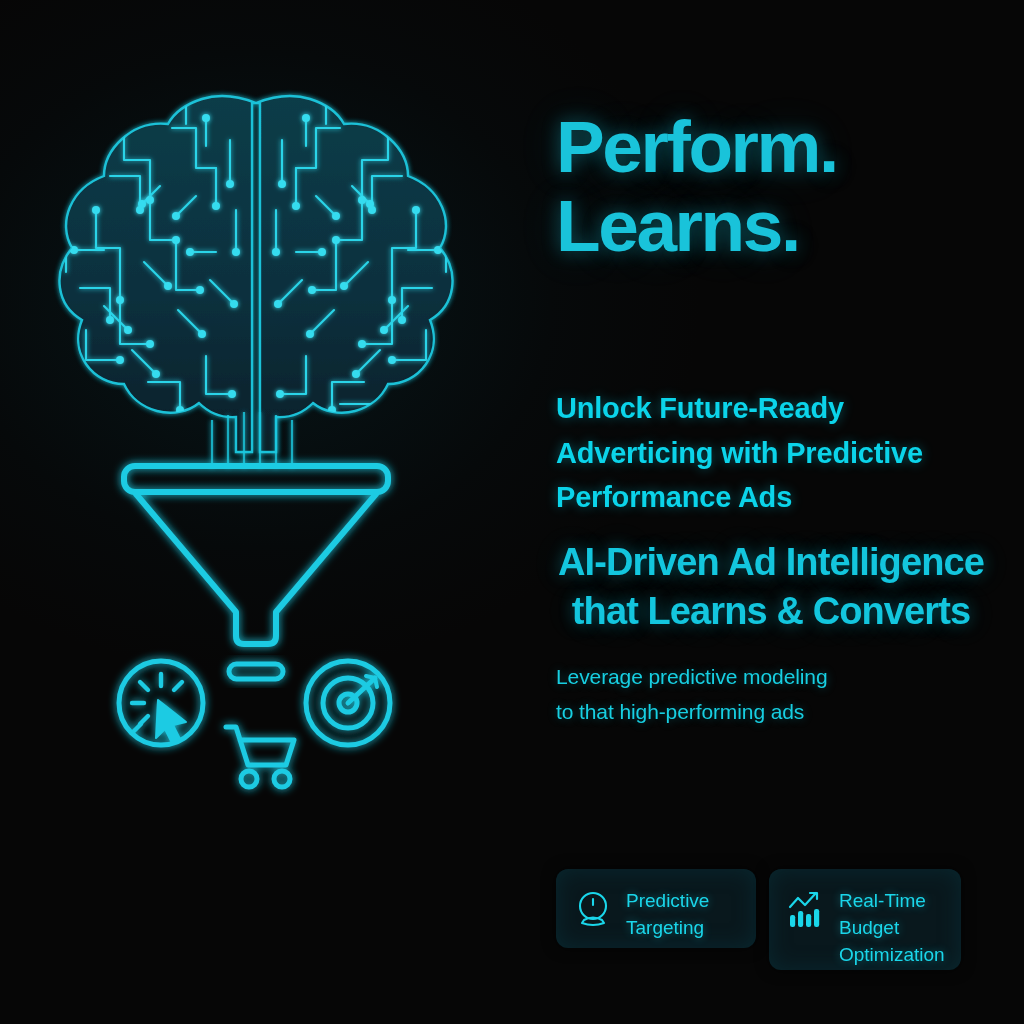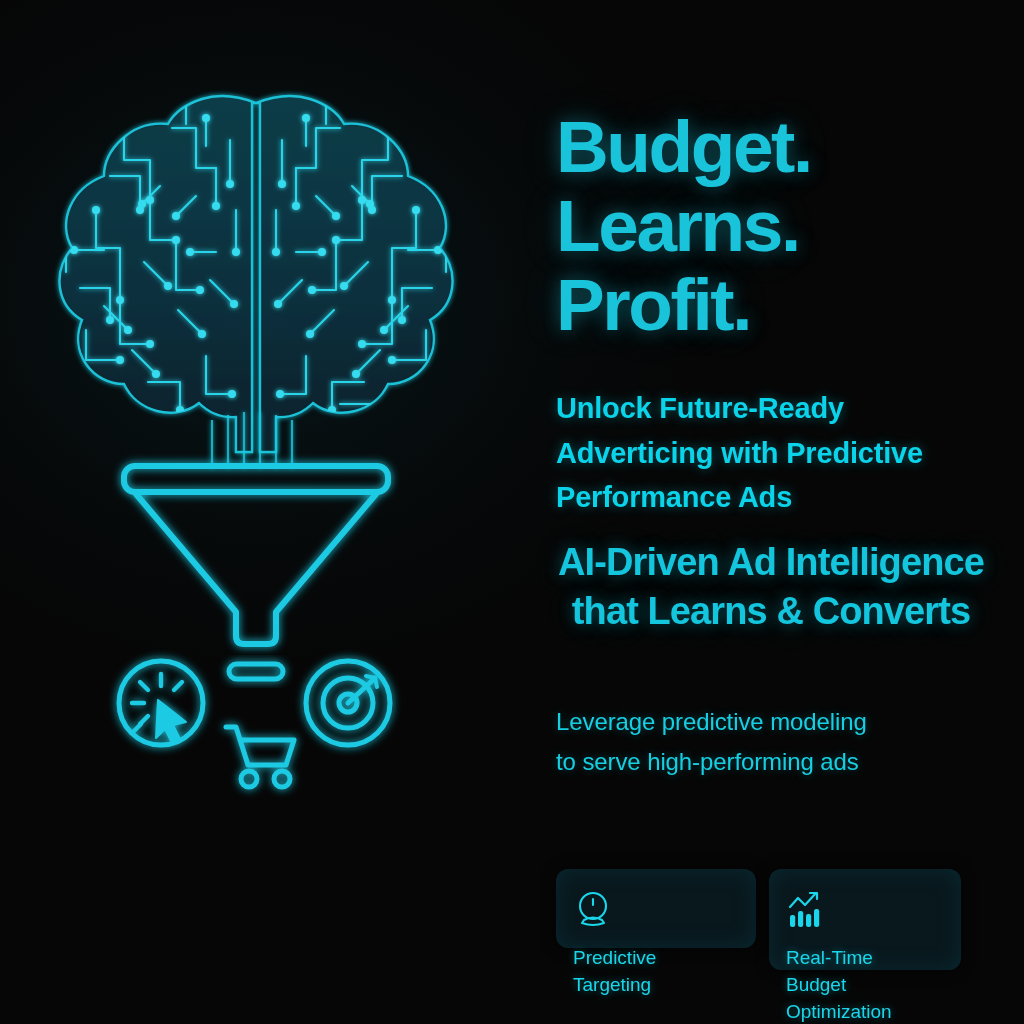--- a/index.html
+++ b/index.html
@@ -55,42 +55,41 @@
     font-size:38px;
     font-weight:700;
     line-height:1.30;
     letter-spacing:-0.9px;
     color:#13c6de;
     text-shadow:0 0 15px rgba(19,198,222,0.40), 0 0 36px rgba(19,198,222,0.16);
     text-align:center;
   }
 
   #body-copy{
-    position:absolute;top:702px;left:0;width:420px;
-    font-size:24px;
+    position:absolute;top:660px;left:0;width:420px;
+    font-size:21px;
     font-weight:400;
     line-height:1.66;
     letter-spacing:-0.1px;
     color:#17cfe2;
     text-shadow:0 0 10px rgba(23,207,226,0.36);
   }
   #body-copy .ln{display:block;white-space:nowrap;}
 
   
   #badges{
     position:absolute;top:869px;left:0;
     display:flex;align-items:flex-start;gap:13px;
   }
   .badge{
     background:#09181d;
     border-radius:12px;
     display:flex;align-items:flex-start;gap:13px;
     padding:18px 18px 18px 17px;
     box-shadow:0 0 22px rgba(8,60,72,0.45) inset, 0 0 14px rgba(0,0,0,0.6);
-    flex-direction:column;
   }
   .badge-icon{
     flex:0 0 auto;width:40px;height:42px;display:block;
     margin-top:2px;
   }
   .badge-label{
     font-size:19px;
     font-weight:400;
     line-height:1.43;
     color:#1ad6ea;
@@ -363,32 +362,31 @@
         <circle cx="348" cy="703" r="9" stroke-width="5"></circle>
         <line x1="348" y1="703" x2="375" y2="678" stroke-width="5"></line>
         <path d="M366 676 L375 678 L377 687" stroke-width="4"></path>
       </g>
     </svg>
   </div>
 
   <div id="right">
 
     <div id="headline-block">
-      <div class="headline">Budget.</div>
+      <div class="headline">Perform.</div>
       <div class="headline">Learns.</div>
-      <div class="headline">Profit.</div>
     </div>
 
     <div id="subhead">Unlock Future-Ready Adverticing with Predictive Performance Ads</div>
 
     <div id="section-title">AI-Driven Ad Intelligence that Learns &amp; Converts</div>
 
     <div id="body-copy">
       <span class="ln">Leverage predictive modeling</span>
-      <span class="ln">to serve high-performing ads</span>
+      <span class="ln">to that high-performing ads</span>
     </div>
 
     <div id="badges">
 
       <div class="badge" id="badge-predictive">
         <svg class="badge-icon" viewBox="0 0 40 42">
           <g fill="none" stroke="#1ad6ea" stroke-width="2.1" stroke-linecap="round" stroke-linejoin="round">
             <circle cx="20" cy="17" r="13"></circle>
             <line x1="20" y1="10" x2="20" y2="16"></line>
             <path d="M11 31 Q20 26 29 31 L31 34 Q20 38 9 34 Z"></path>

